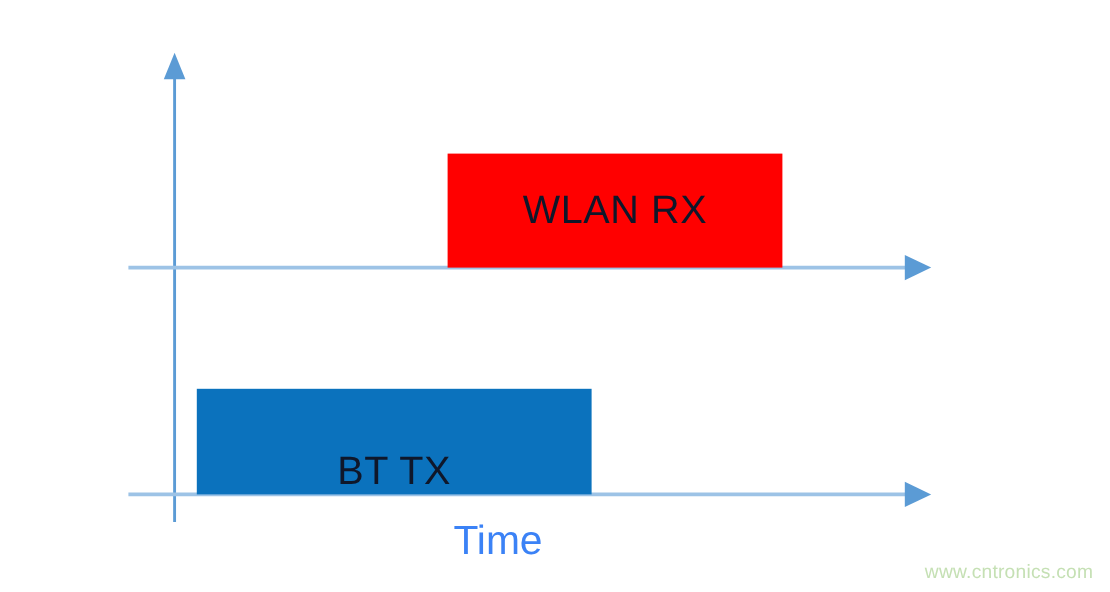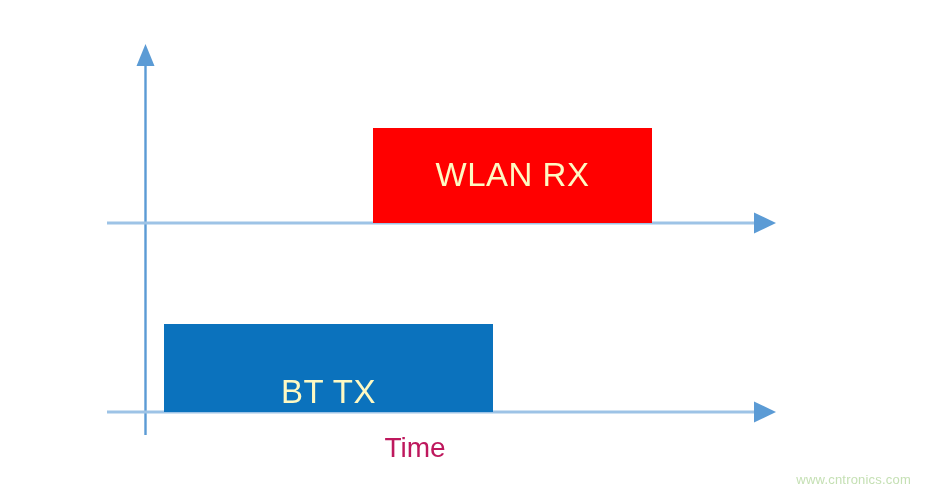--- a/index.html
+++ b/index.html
@@ -30,21 +30,21 @@
 
   
   .block {
     position: absolute;
     display: flex;
     align-items: center;
     justify-content: center;
     box-sizing: border-box;
   }
   .block-label {
-    color: #fef9c3;
+    color: #0f172a;
     font-family: "Liberation Sans", sans-serif;
     font-weight: 400;
     letter-spacing: 0.5px;
     white-space: nowrap;
   }
 
   #wlan-rx-block {
     left: 373px;
     top: 128px;
     width: 279px;
@@ -69,32 +69,32 @@
     transform: translateY(-1px);
   }
 
   
   #time-axis-label {
     position: absolute;
     left: 300px;
     top: 432px;
     width: 230px;
     text-align: center;
-    font-size: 28px;
-    color: #be185d;
+    font-size: 34px;
+    color: #3b82f6;
     font-family: "Liberation Sans", sans-serif;
     white-space: nowrap;
   }
 
   
   #watermark {
     position: absolute;
     right: 14px;
     bottom: 6px;
-    font-size: 13px;
+    font-size: 16px;
     color: #c5e0b4;
     font-family: "Liberation Sans", sans-serif;
     letter-spacing: 0.2px;
     white-space: nowrap;
   }
 </style>
 </head>
 <body>
 
 <div id="canvas">

